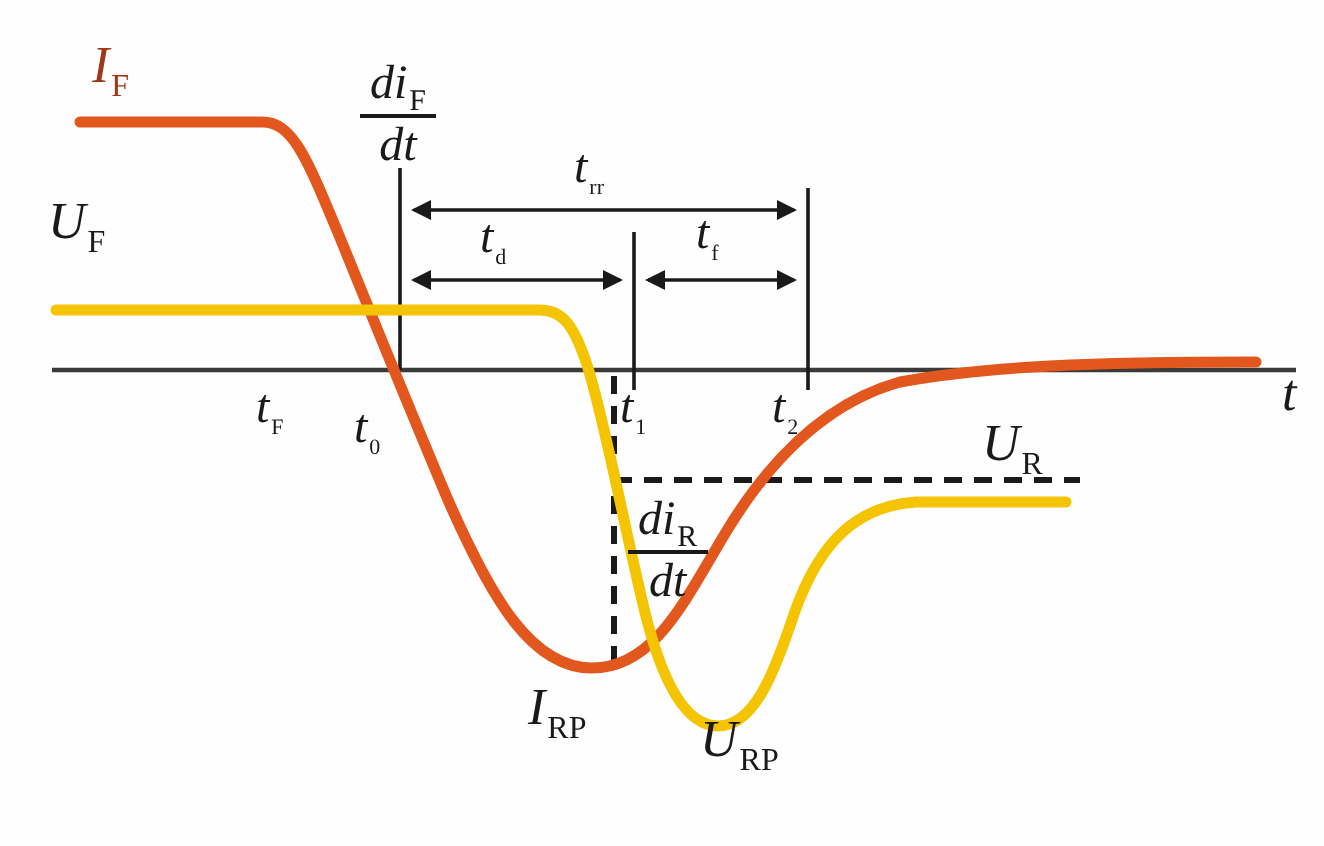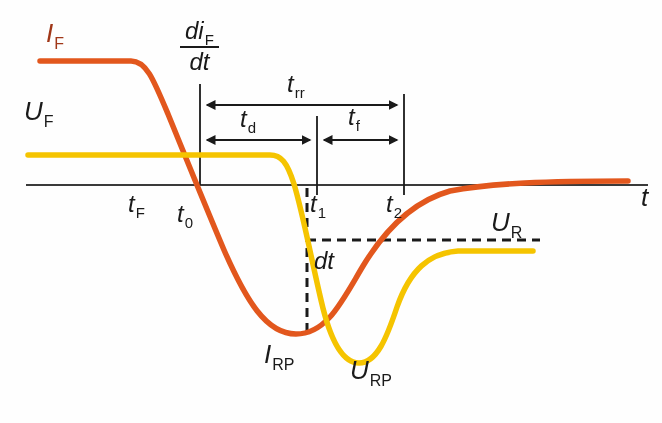--- a/index.html
+++ b/index.html
@@ -1,37 +1,37 @@
 <!DOCTYPE html>
 <html style="--background: #fefefe; --current-curve: #e2571d; --voltage-curve: #f5c400; --axis: #3a3a3a; --line: #1a1a1a; --text: #1a1a1a; --label-if: #a03718;"><head>
 <meta charset="utf-8">
 <style>
   html,body{margin:0;padding:0;background:#ffffff;}
   #figure{
     position:relative;
     width:662px;height:423px;
     background:var(--background,#fefefe);
     overflow:hidden;
-    font-family:Liberation Sans, sans-serif;
+    font-family:Liberation Serif, serif;
   }
   #figure svg{position:absolute;left:0;top:0;}
   
   .curve{fill:none;stroke-width:5.5;stroke-linecap:round;stroke-linejoin:round;}
   .curve-current{stroke:var(--current-curve,#e2571d);}
   .curve-voltage{stroke:var(--voltage-curve,#f5c400);}
   .axis-line{stroke:var(--axis,#3a3a3a);stroke-width:2.2;}
   .thin-line{stroke:var(--line,#1a1a1a);stroke-width:1.8;}
   .dashed-line{stroke:var(--line,#1a1a1a);stroke-width:3;stroke-dasharray:9 6;fill:none;}
   .arrow-line{stroke:var(--line,#1a1a1a);stroke-width:1.8;}
   
   .lbl{position:absolute;line-height:1;color:var(--text,#1a1a1a);white-space:nowrap;}
   .lbl .main{font-style:italic;font-size:26px;}
   .lbl .sub{font-style:normal;font-size:16px;position:relative;top:7px;margin-left:1px;}
   .lbl-small .main{font-size:24px;}
-  .lbl-small .sub{font-size:15px;top:6px;}
+  .lbl-small .sub{font-size:11px;top:6px;}
   .lbl-if{color:var(--label-if,#a03718);}
   
   .frac{position:absolute;text-align:center;color:var(--text,#1a1a1a);line-height:1;}
   .frac .top{display:inline-block;border-bottom:2px solid var(--text,#1a1a1a);padding:1px 5px 3px 5px;}
   .frac .bot{padding-top:2px;}
   .frac .main{font-style:italic;font-size:24px;}
   .frac .sub{font-style:normal;font-size:15px;position:relative;top:6px;margin-left:1px;}
 </style>
 </head>
 <body>
@@ -72,21 +72,21 @@
              C 331 344 344 363 359 363
              C 377 363 387 337 397 307
              C 410 270 429 253 458 251
              L 533 251"></path>
   </svg>
 
   <div class="lbl lbl-if" style="left:46px;top:20px">
     <span class="main">I</span><span class="sub">F</span>
   </div>
 
-  <div class="frac" style="left:180px;top:18px">
+  <div class="frac" style="left:180px;top:29px">
     <div class="top"><span class="main">di</span><span class="sub">F</span></div>
     <div class="bot"><span class="main">dt</span></div>
   </div>
 
   <div class="lbl" style="left:24px;top:98px">
     <span class="main">U</span><span class="sub">F</span>
   </div>
 
   <div class="lbl lbl-small" style="left:287px;top:72px">
     <span class="main">t</span><span class="sub">rr</span>
@@ -118,20 +118,21 @@
 
   <div class="lbl" style="left:641px;top:184px">
     <span class="main">t</span>
   </div>
 
   <div class="lbl" style="left:491px;top:209px">
     <span class="main">U</span><span class="sub">R</span>
   </div>
 
   <div class="frac" style="left:314px;top:247px">
+    <div class="top"><span class="main">di</span><span class="sub">R</span></div>
     <div class="bot"><span class="main">dt</span></div>
   </div>
 
   <div class="lbl" style="left:264px;top:341px">
     <span class="main">I</span><span class="sub">RP</span>
   </div>
 
   <div class="lbl" style="left:350px;top:357px">
     <span class="main">U</span><span class="sub">RP</span>
   </div>

